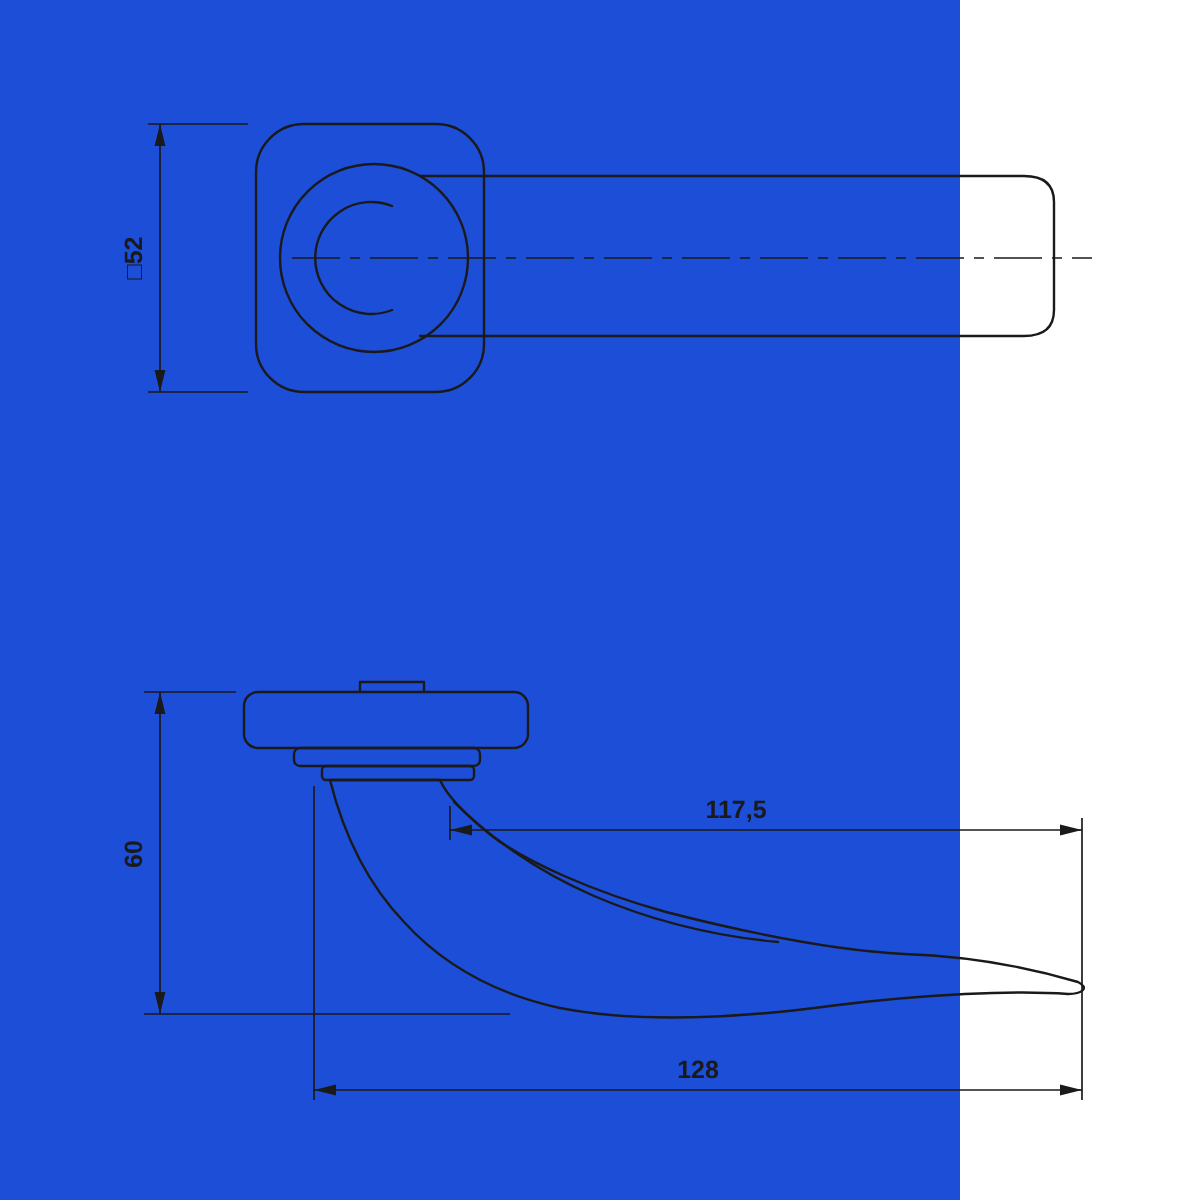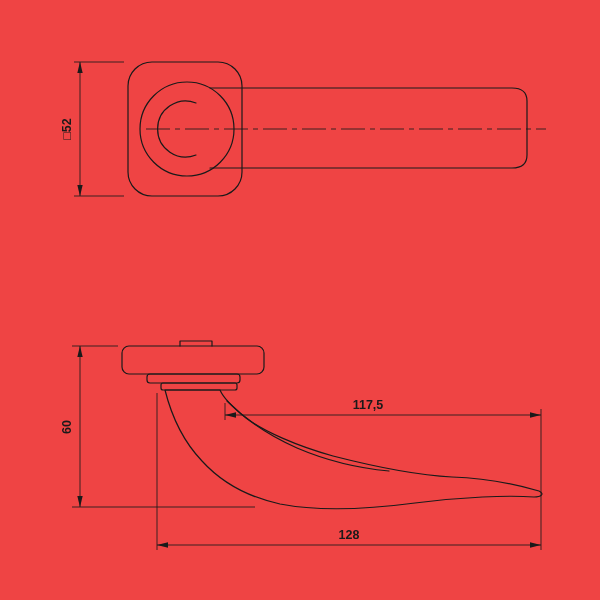--- a/index.html
+++ b/index.html
@@ -5,23 +5,23 @@
   html, body {
     margin: 0;
     padding: 0;
     background: #ffffff;
     width: 600px;
     height: 600px;
     overflow: hidden;
     font-family: "Liberation Sans", "DejaVu Sans", sans-serif;
   }
   .canvas {
-    width: 600px;
+    width: 480px;
     height: 600px;
-    background: #ef4444;
+    background: #1d4ed8;
     position: relative;
   }
   svg { display: block; }
   .obj {
     fill: none;
     stroke: #1a1a1a;
     stroke-width: 1.2;
     stroke-linejoin: round;
     stroke-linecap: round;
   }

